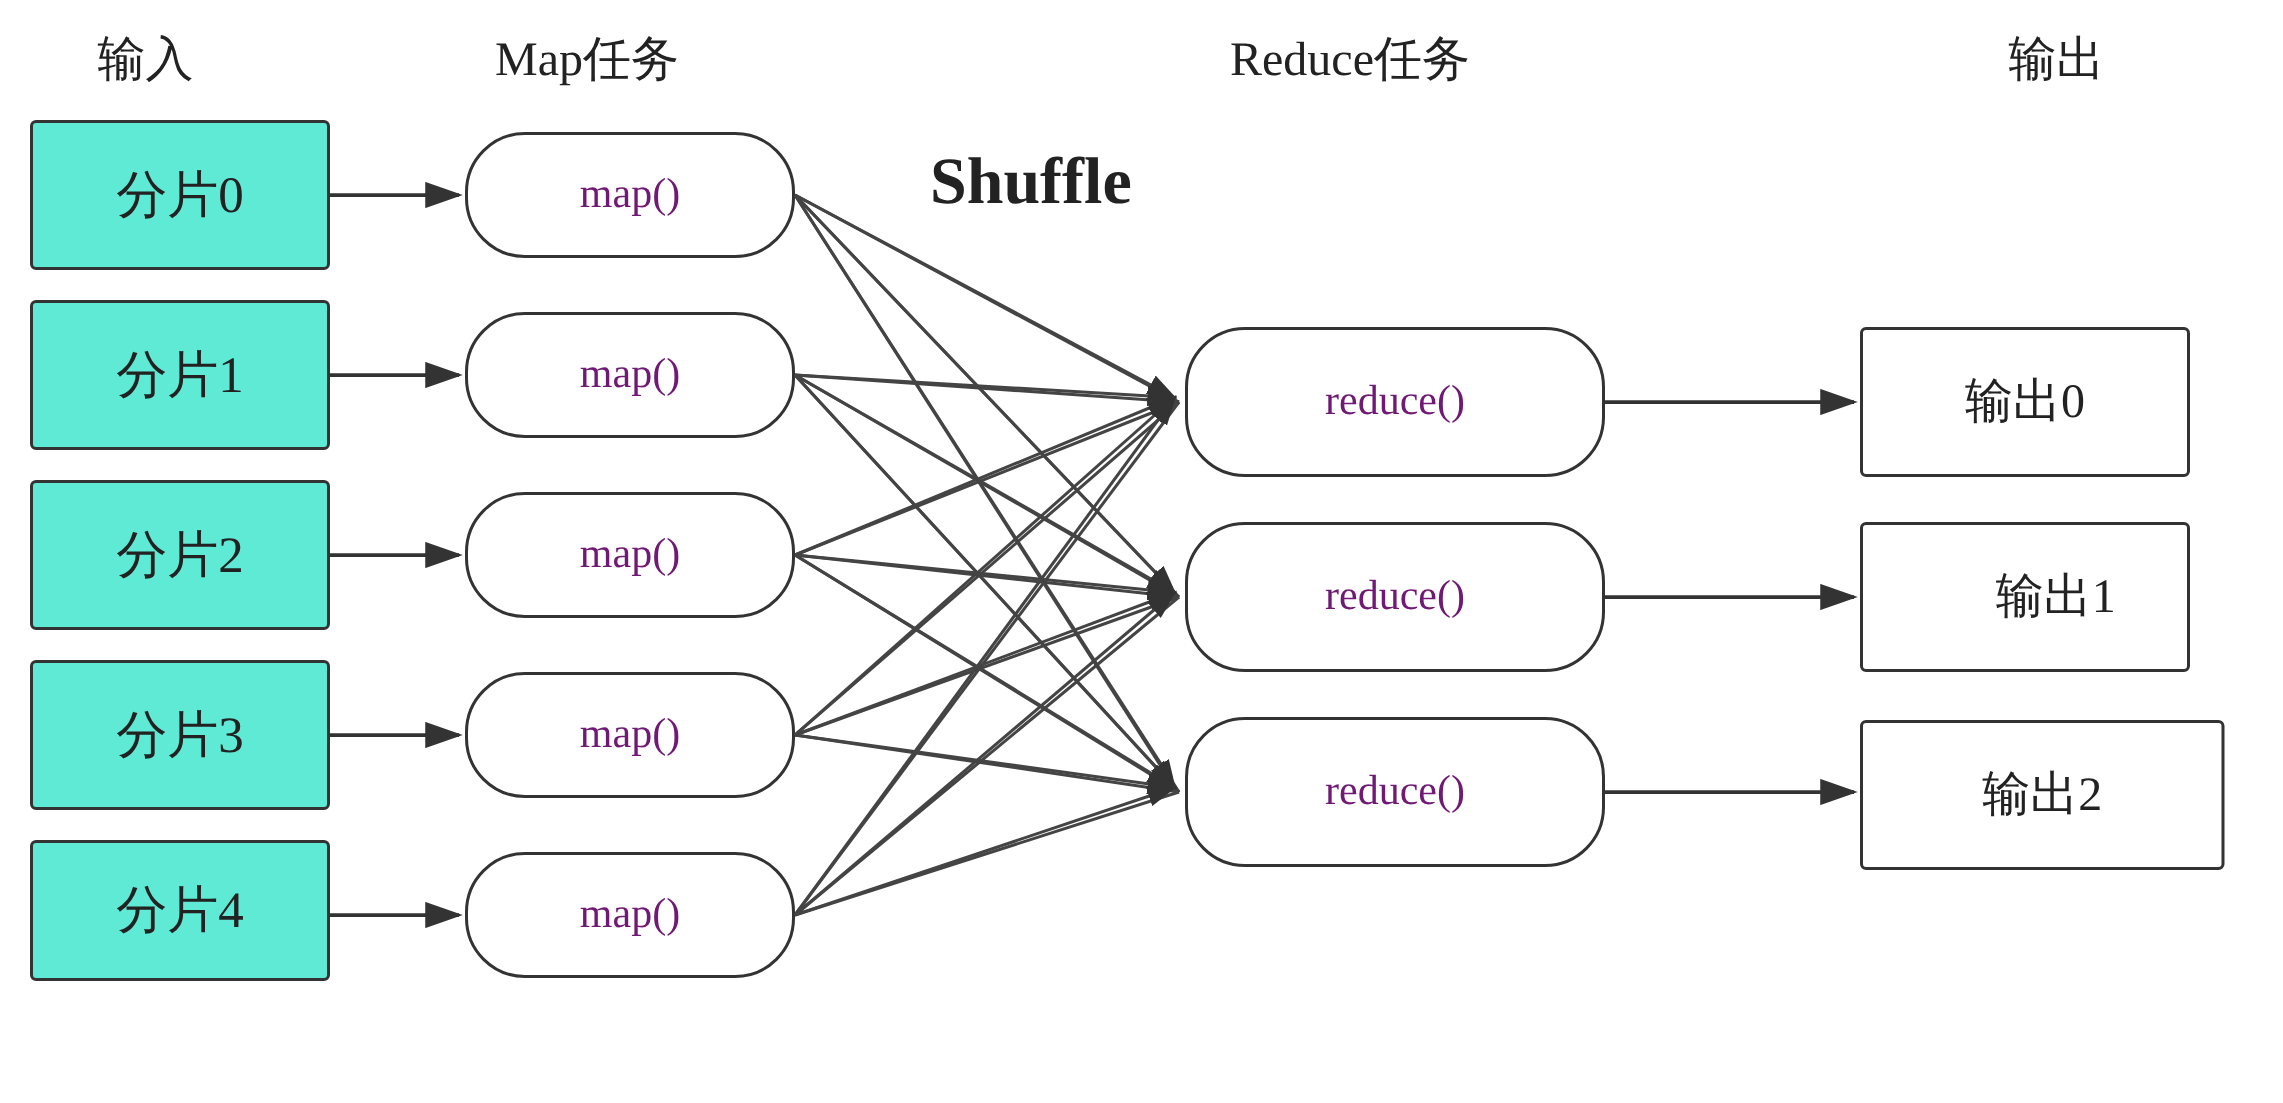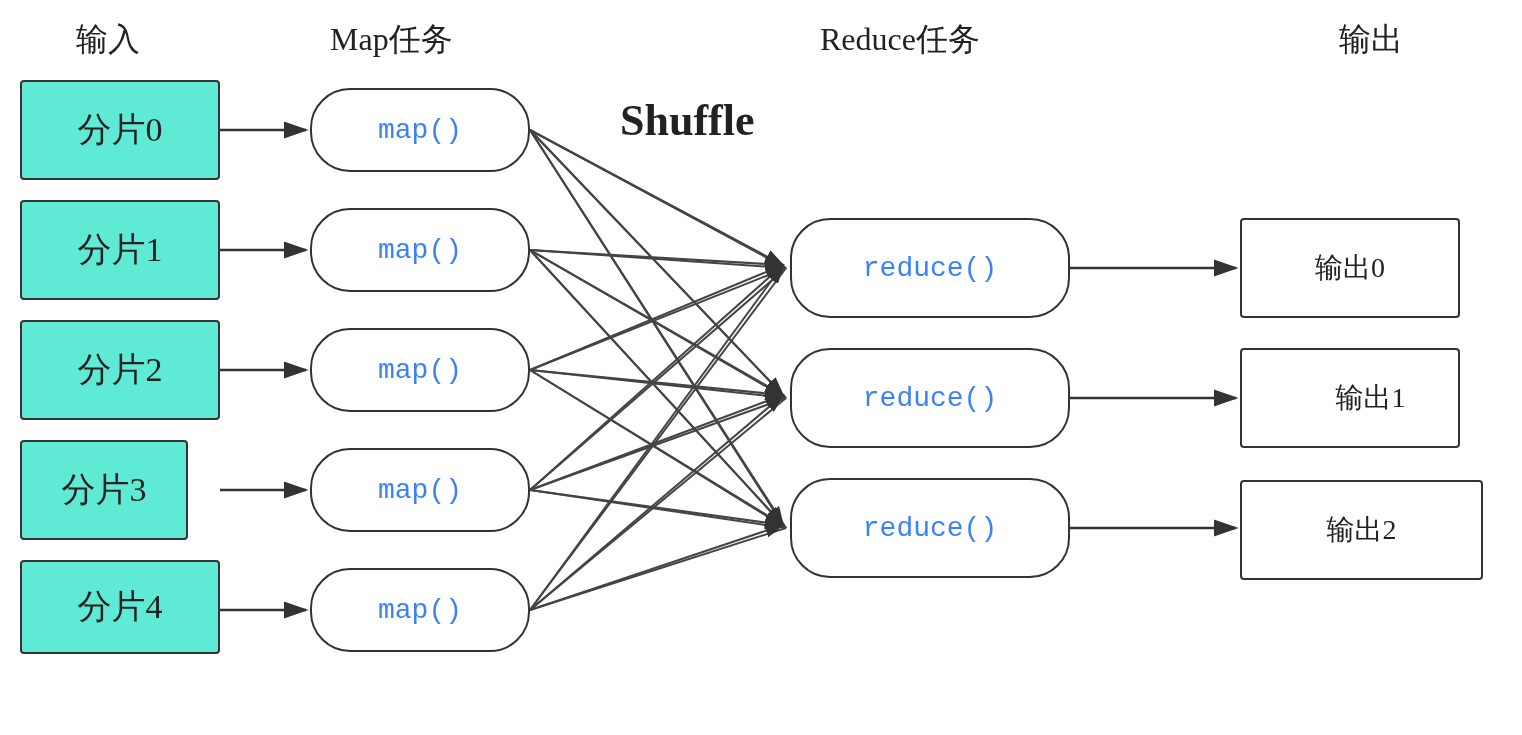--- a/index.html
+++ b/index.html
@@ -43,34 +43,34 @@
 
     
     .pill {
       position: absolute;
       border: 2.5px solid #333;
       border-radius: 40px;
       display: flex;
       align-items: center;
       justify-content: center;
       font-size: 28px;
-      color: #3b82f6;
+      color: #701a75;
       background: #fff;
-      font-family: Liberation Mono, monospace;
+      font-family: Liberation Serif, serif;
     }
 
     
     .output-box {
       position: absolute;
       border: 2.5px solid #333;
       border-radius: 4px;
       display: flex;
       align-items: center;
       justify-content: center;
-      font-size: 28px;
+      font-size: 32px;
       color: #222;
       background: #fff;
       font-family: serif;
     }
 
     svg.arrows {
       position: absolute;
       top: 0;
       left: 0;
       width: 1522px;
@@ -84,30 +84,30 @@
       font-weight: bold;
       color: #222;
       font-family: Liberation Serif, serif;
     }
   </style>
 </head>
 <body>
 
 <div id="diagram">
 
-  <div class="col-header" style="left: 65px; margin-left: 11px;">输入</div>
+  <div class="col-header" style="left: 65px;">输入</div>
   <div class="col-header" style="left: 330px;">Map任务</div>
   <div class="col-header shuffle-label" style="left: 620px; top: 95px;">Shuffle</div>
   <div class="col-header" style="left: 820px;">Reduce任务</div>
   <div class="col-header" style="left: 1310px; margin-left: 29px;">输出</div>
 
   <div class="input-box" style="left:20px; top:80px; width:200px; height:100px;">分片0</div>
   <div class="input-box" style="left:20px; top:200px; width:200px; height:100px;">分片1</div>
   <div class="input-box" style="left:20px; top:320px; width:200px; height:100px;">分片2</div>
-  <div class="input-box" style="left:20px; top:440px; width:168px; height:100px;">分片3</div>
+  <div class="input-box" style="left:20px; top:440px; width:200px; height:100px;">分片3</div>
   <div class="input-box" style="left:20px; top:560px; width:200px; height:94px;">分片4</div>
 
   <div class="pill" style="left:310px; top:88px; width:220px; height:84px;">map()</div>
   <div class="pill" style="left:310px; top:208px; width:220px; height:84px;">map()</div>
   <div class="pill" style="left:310px; top:328px; width:220px; height:84px;">map()</div>
   <div class="pill" style="left:310px; top:448px; width:220px; height:84px;">map()</div>
   <div class="pill" style="left:310px; top:568px; width:220px; height:84px;">map()</div>
 
   <div class="pill" style="left:790px; top:218px; width:280px; height:100px;">reduce()</div>
   <div class="pill" style="left:790px; top:348px; width:280px; height:100px;">reduce()</div>

